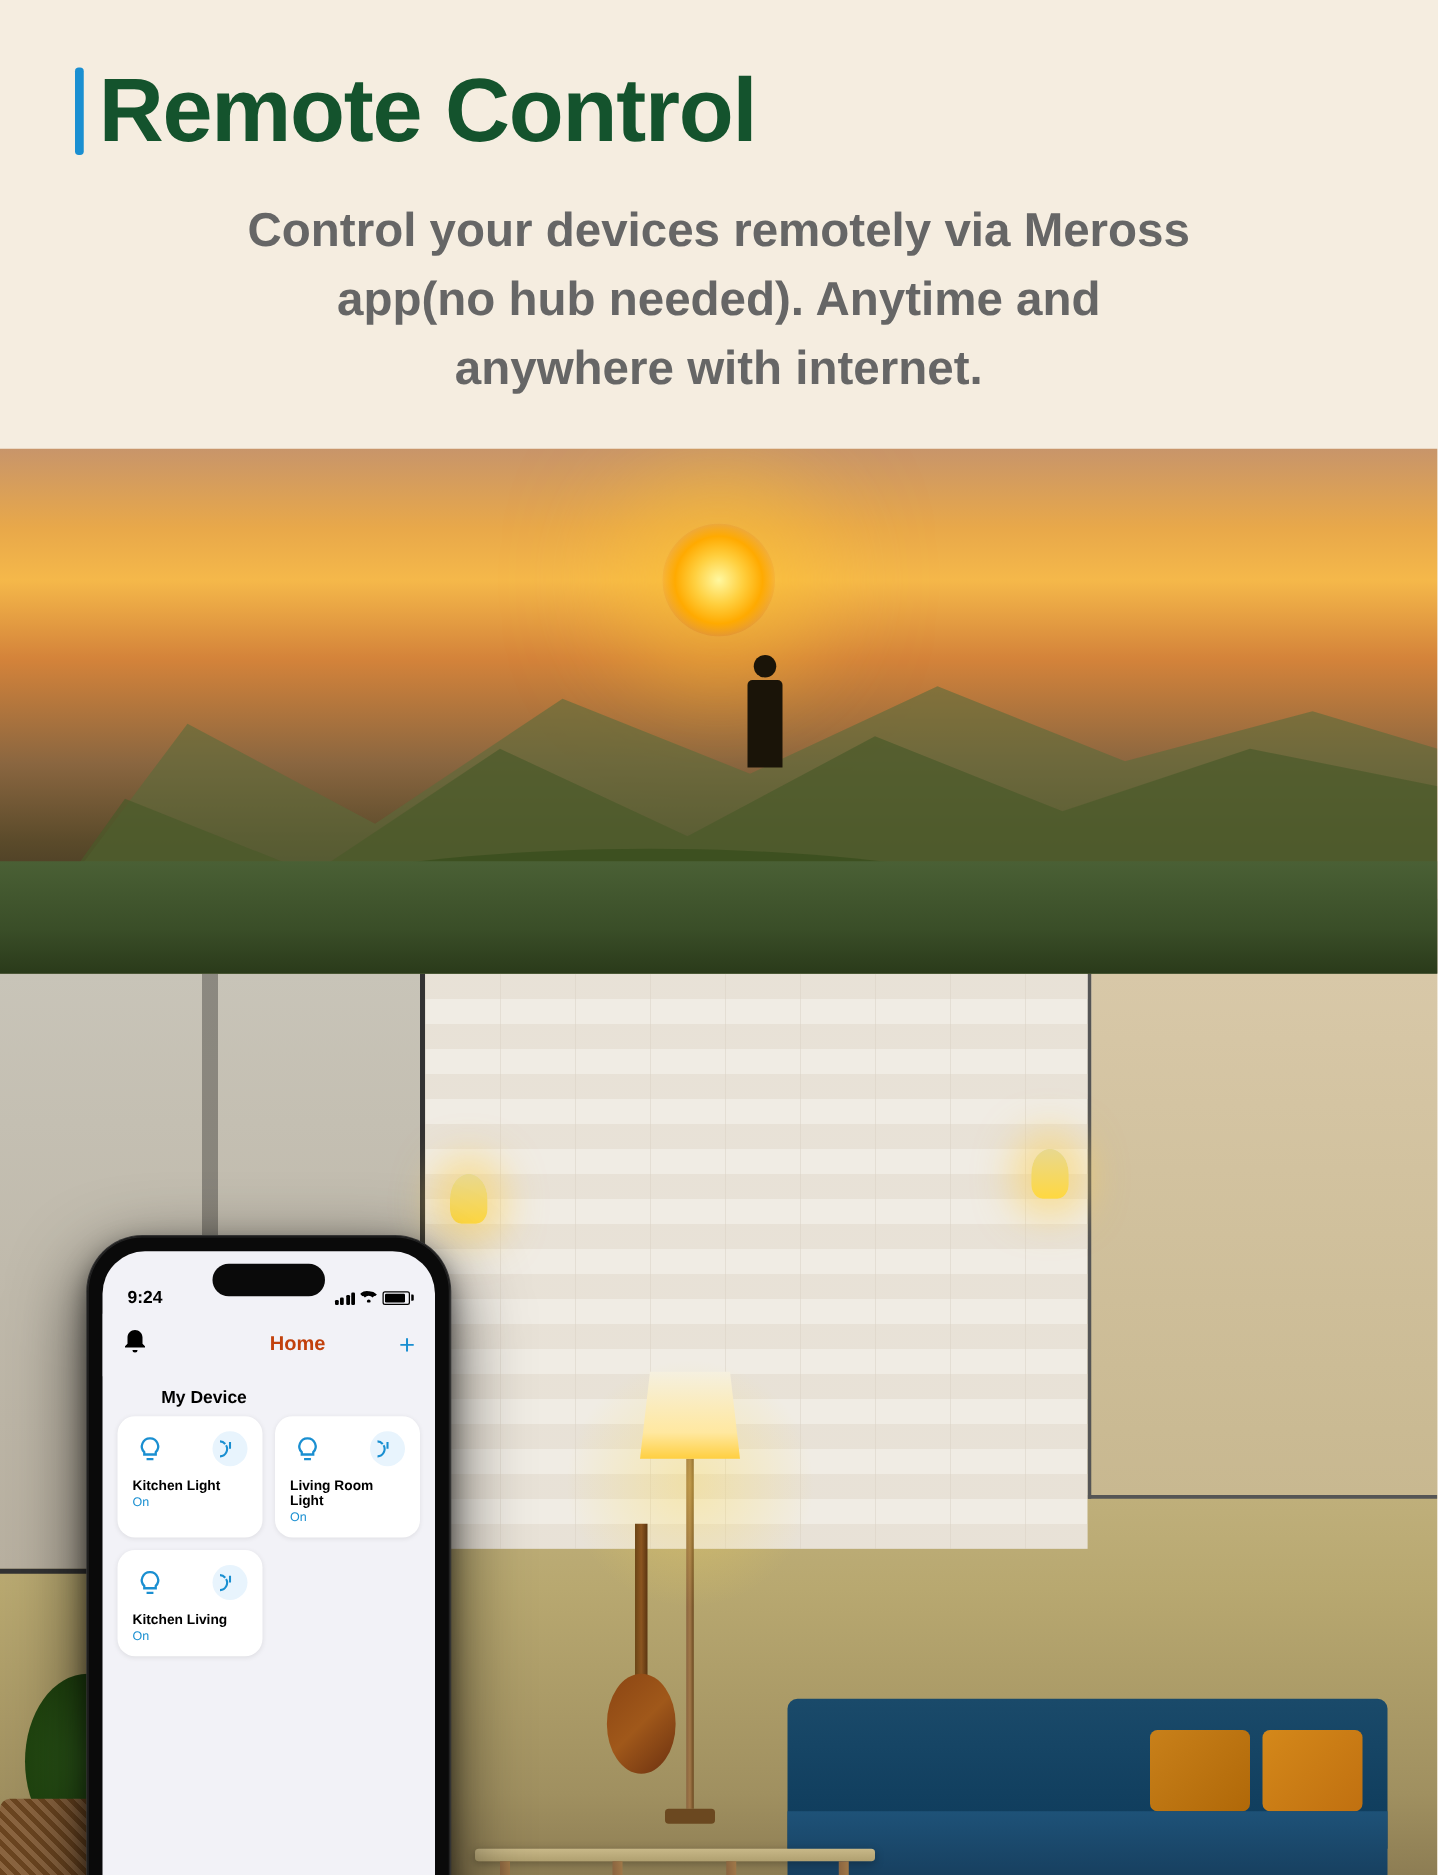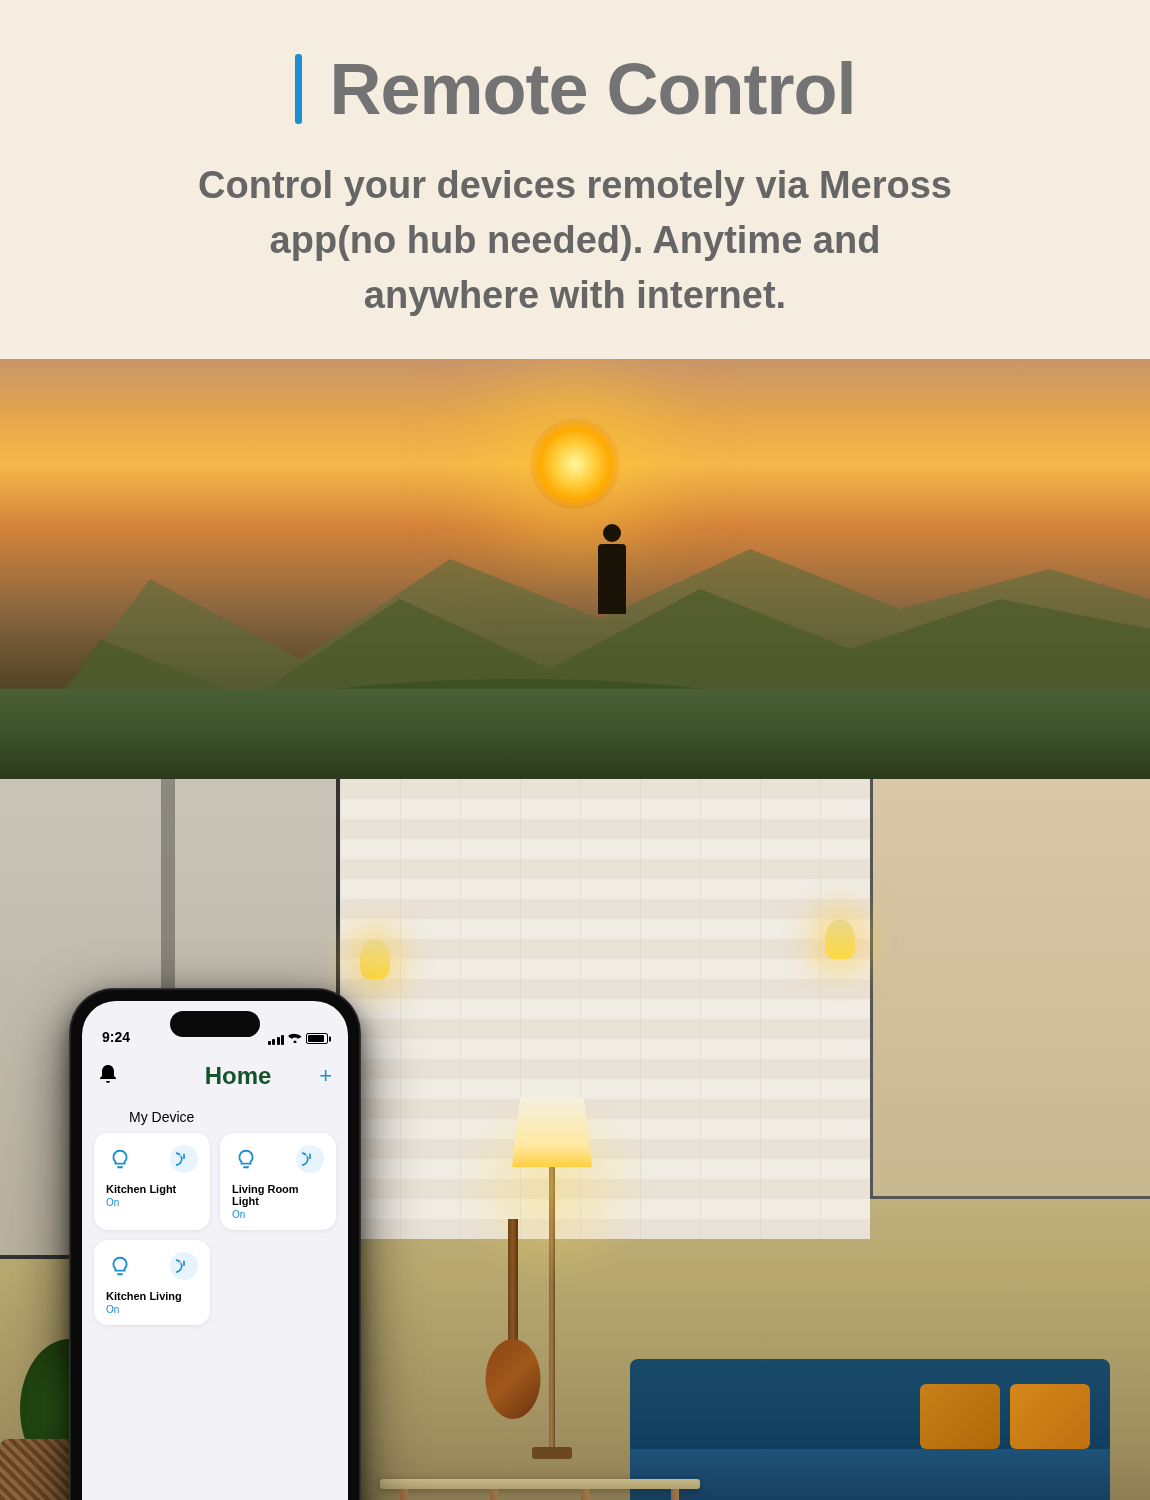--- a/index.html
+++ b/index.html
@@ -15,27 +15,26 @@
     
     .top-section {
       background: #f5ede0;
       padding: 48px 60px 0;
       text-align: center;
     }
 
     .main-title {
       font-size: 72px;
       font-weight: 800;
-      color: #737373;
+      color: #14532d;
       letter-spacing: -1px;
       margin-bottom: 28px;
       display: flex;
       align-items: center;
-      justify-content: center;
-      gap: 28px;
+      gap: 12px;
     }
 
     .title-bar {
       display: inline-block;
       width: 7px;
       height: 70px;
       background: #1a8fd1;
       border-radius: 3px;
     }
 
@@ -562,39 +561,39 @@
       padding: 0 16px;
       background: #f2f2f7;
     }
 
     .header-bell {
       font-size: 20px;
       color: #000;
     }
 
     .header-title {
-      font-size: 24px;
+      font-size: 16px;
       font-weight: 600;
-      color: #14532d;
+      color: #c2410c;
       margin-left: 39px;
     }
 
     .header-plus {
       font-size: 22px;
       color: #1a8fd1;
       font-weight: 300;
     }
 
     
     .section-label {
       position: absolute;
       top: 108px;
       left: 16px;
       font-size: 14px;
-      font-weight: 400;
+      font-weight: 700;
       color: #000;
       padding-left: 31px;
     }
 
     
     .device-grid {
       position: absolute;
       top: 132px;
       left: 12px;
       right: 12px;

